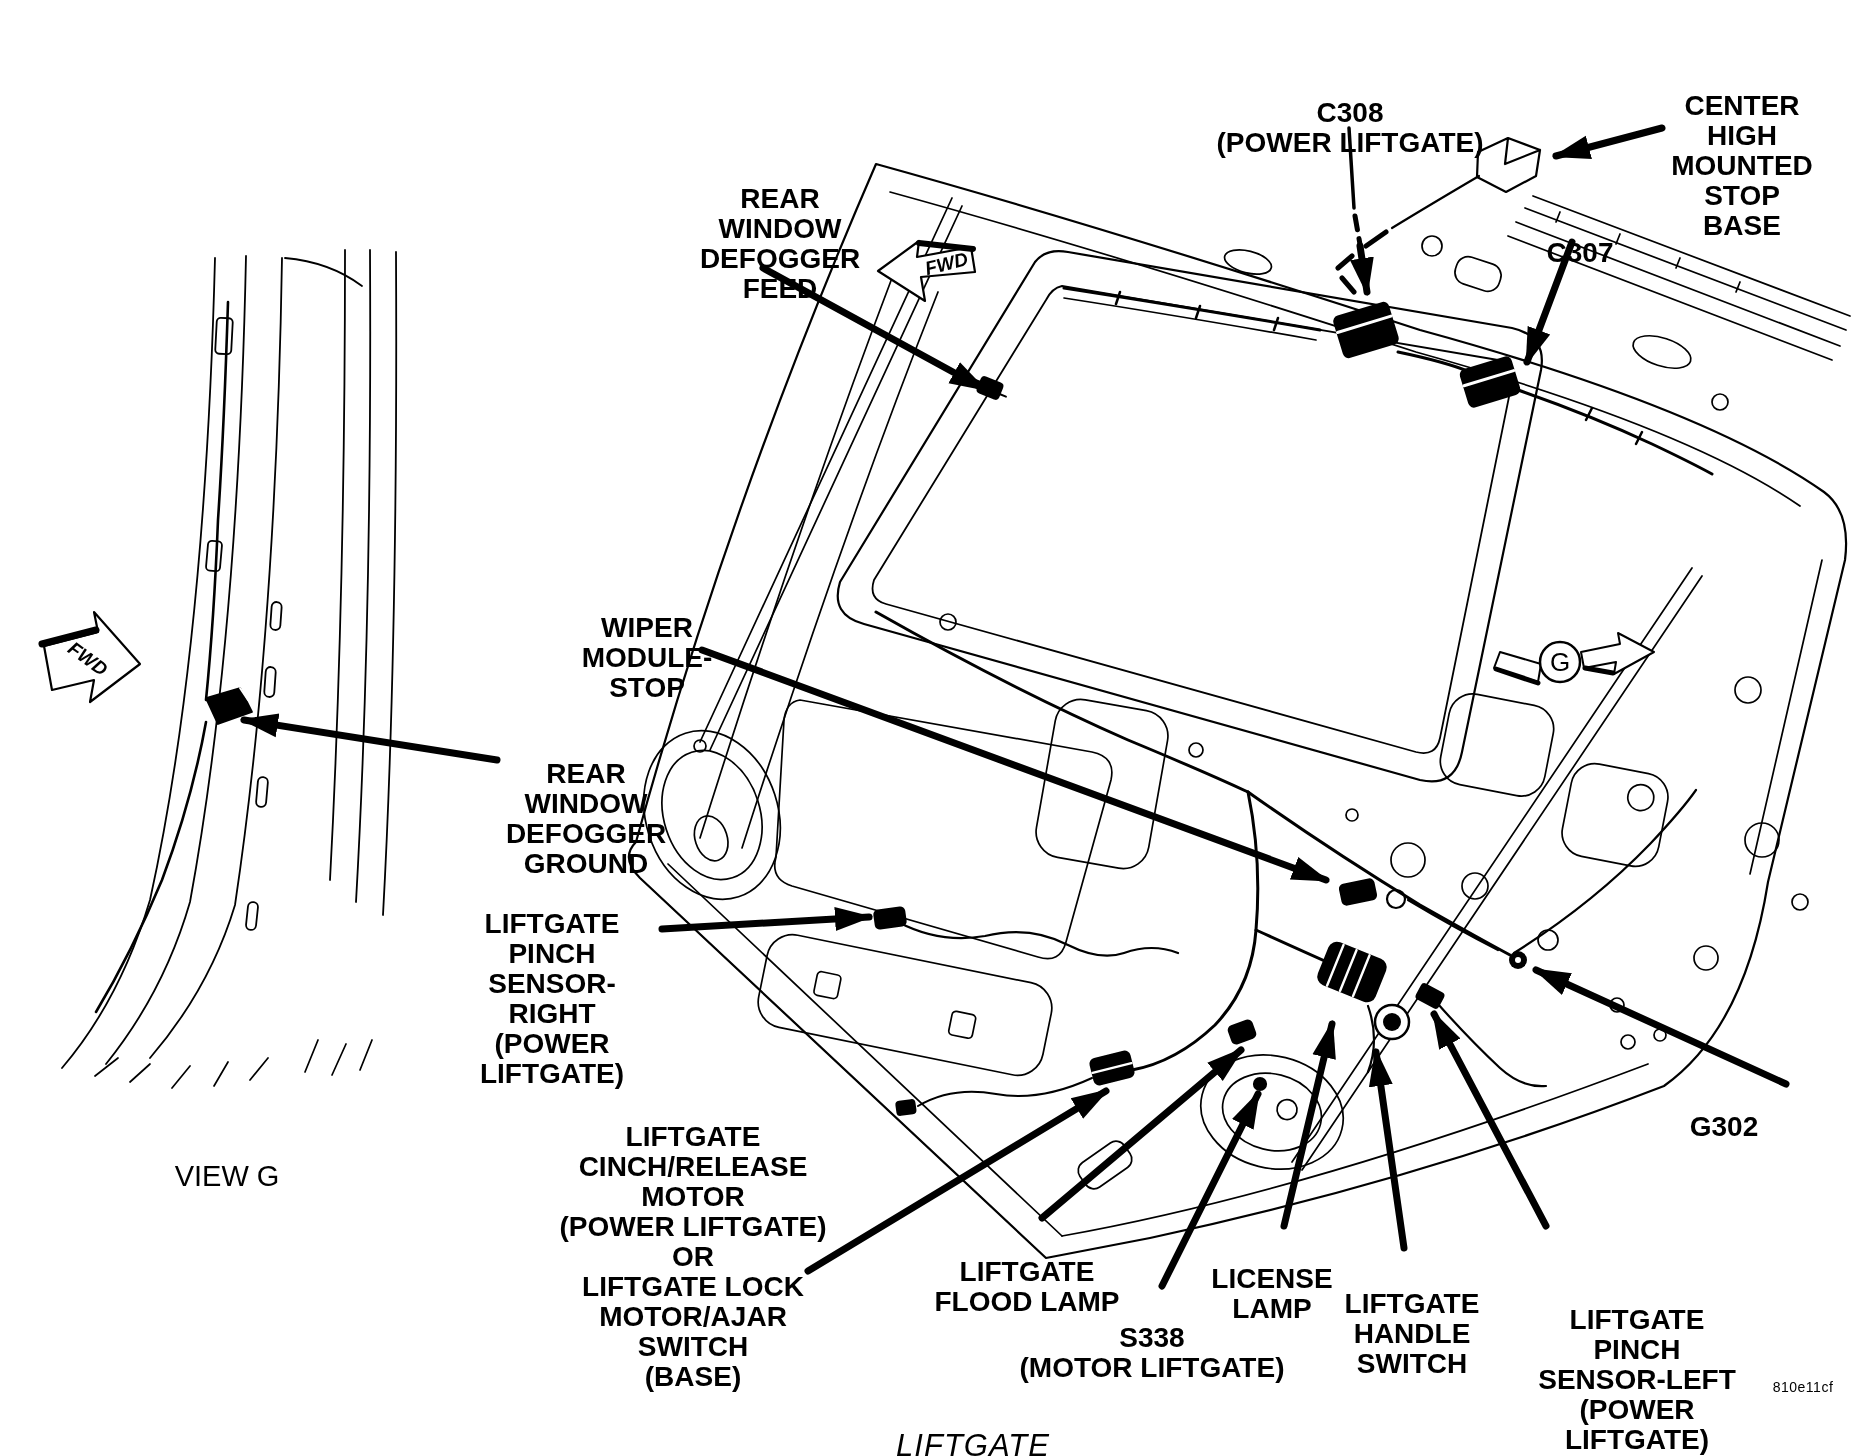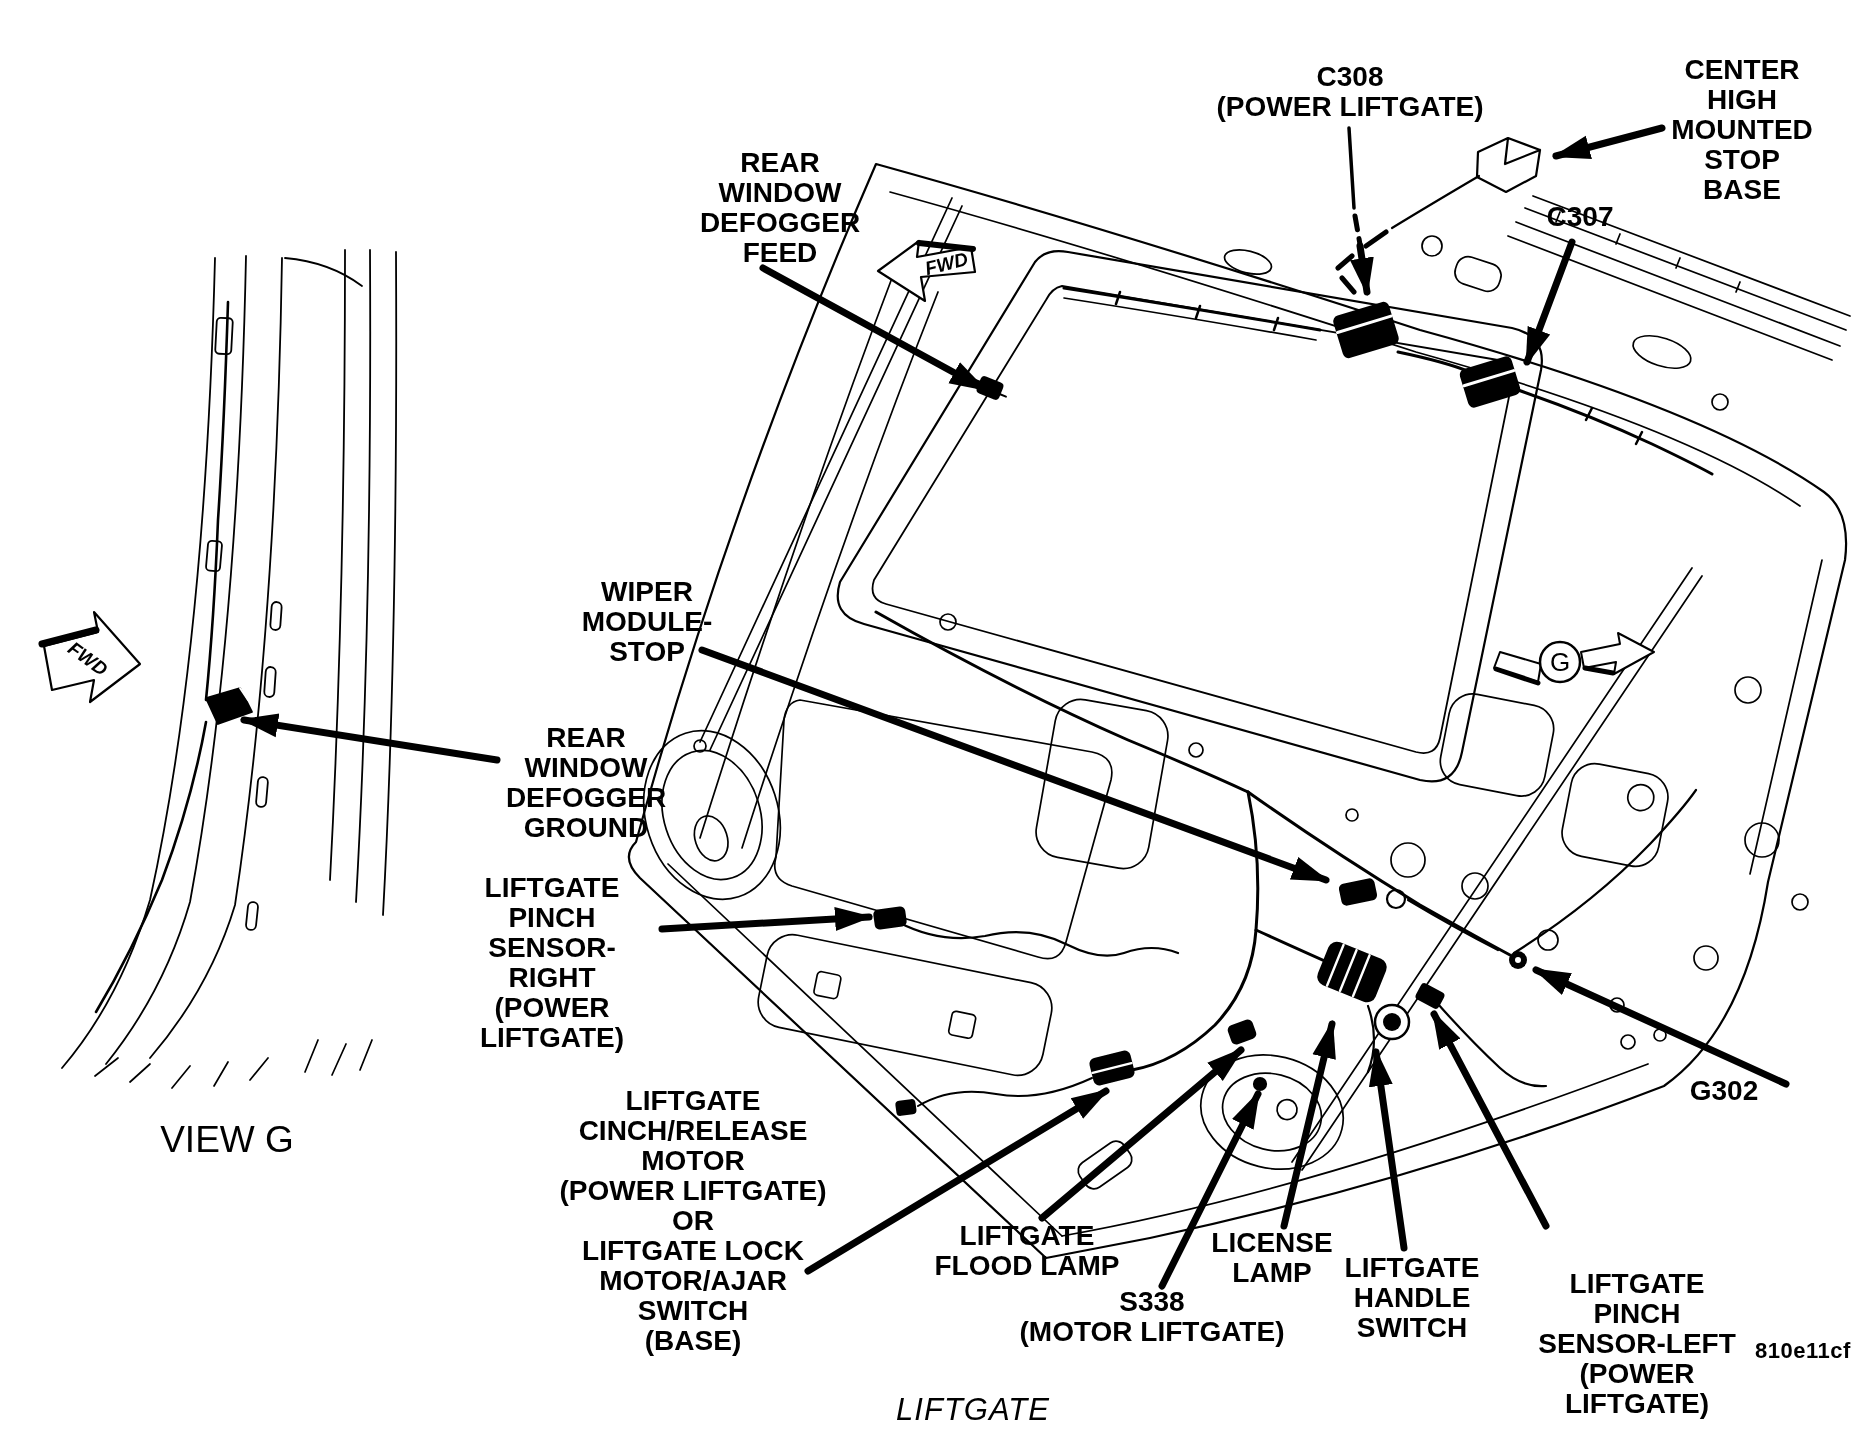--- a/index.html
+++ b/index.html
@@ -1,24 +1,24 @@
 <!DOCTYPE html>
 <html><head>
 <meta charset="utf-8">
 <style>
   html,body{margin:0;padding:0;background:#fff;}
   #page{position:relative;width:1858px;height:1456px;background:#fff;overflow:hidden;
         font-family:"Liberation Sans",sans-serif;color:#000;}
   #art{position:absolute;left:0;top:0;width:1858px;height:1456px;}
   .lbl{position:absolute;transform:translate(-50%,-50%);
        font:700 28px/30px "Liberation Sans",sans-serif;
-       text-align:center;white-space:pre-line;letter-spacing:0;}
+       text-align:center;white-space:pre-line;letter-spacing:0;margin-top:36px;}
   .lbl.one{white-space:nowrap;}
-  .caption{font-weight:400;font-size:37px;}
-  .code{font-weight:700;font-size:22px;letter-spacing:.5px;}
+  .caption{font-weight:400;font-size:29px;}
+  .code{font-weight:400;font-size:14px;letter-spacing:.5px;}
   .title{font-style:italic;font-weight:400;font-size:31px;letter-spacing:1px;}
   svg text{font-family:"Liberation Sans",sans-serif;}
 </style>
 </head>
 <body>
 
 <div id="page">
 
 <svg id="art" viewBox="0 0 1858 1456" fill="none" stroke="#000" stroke-linecap="round" stroke-linejoin="round">
   <defs>

